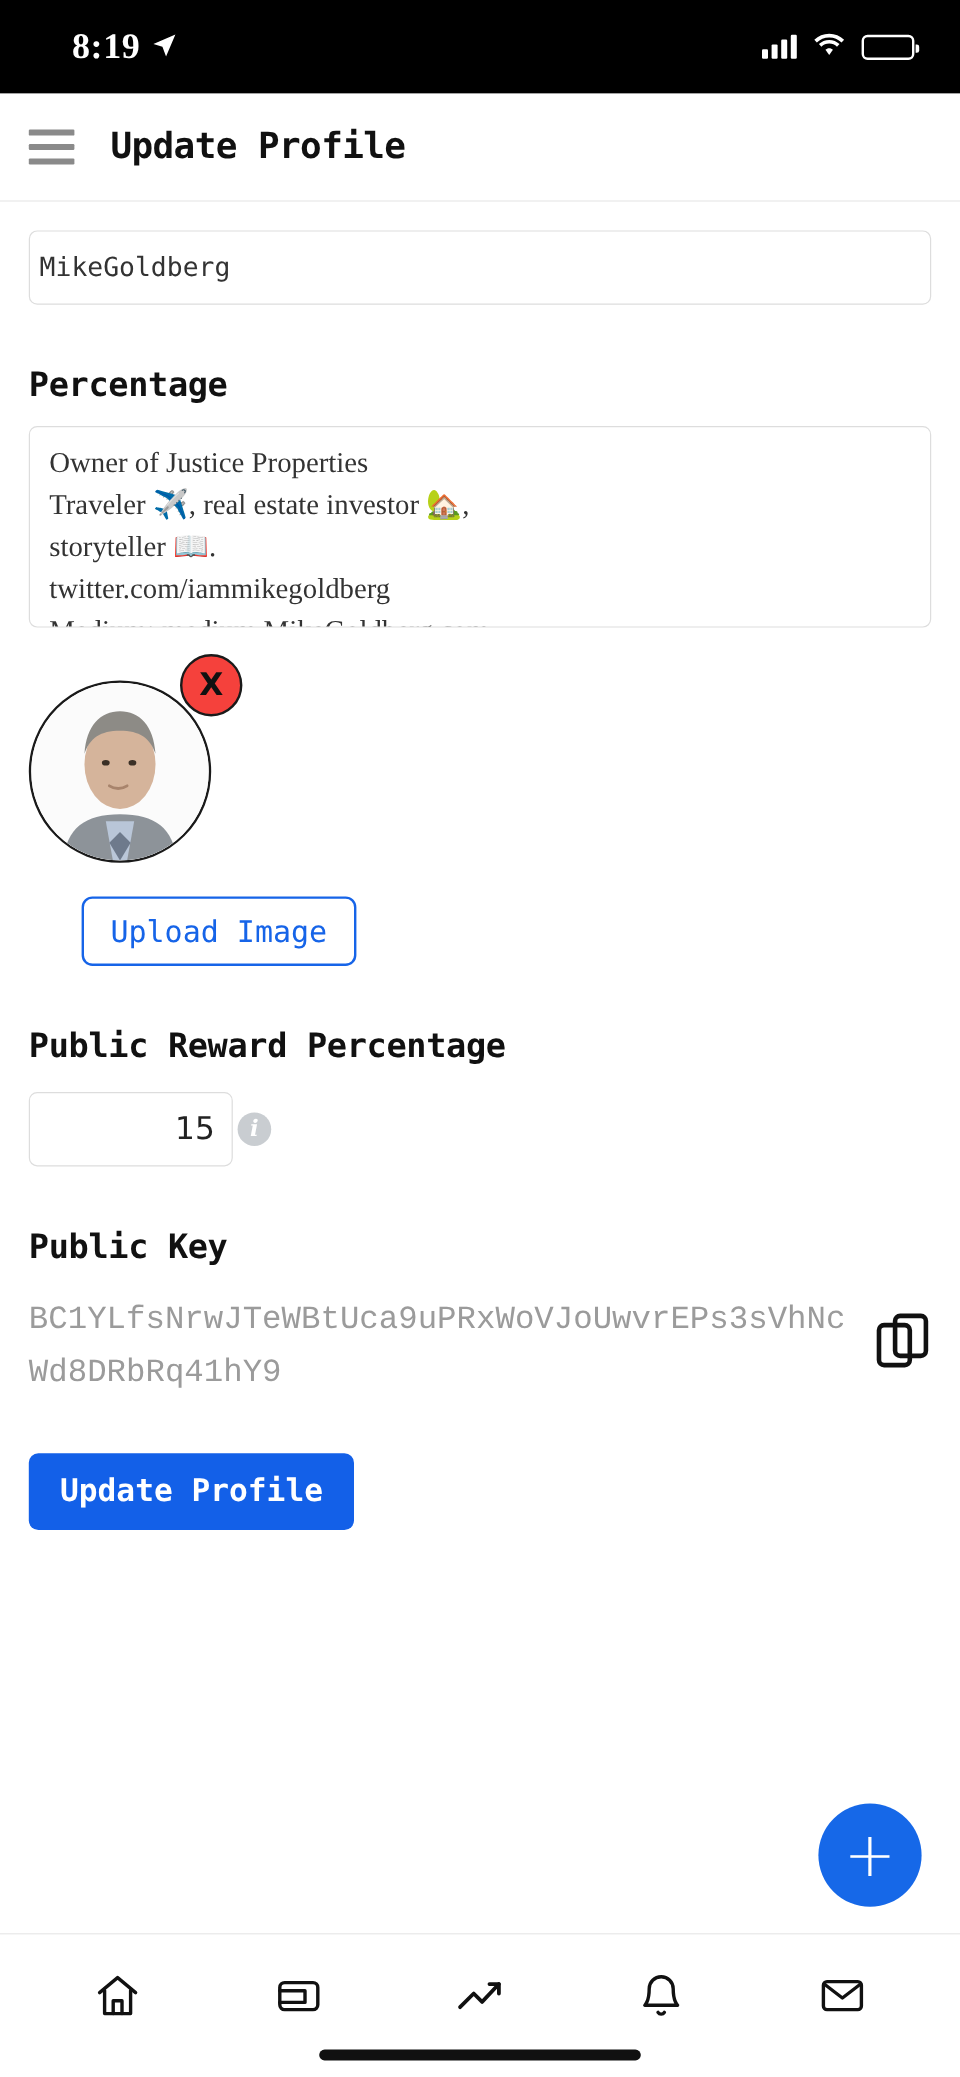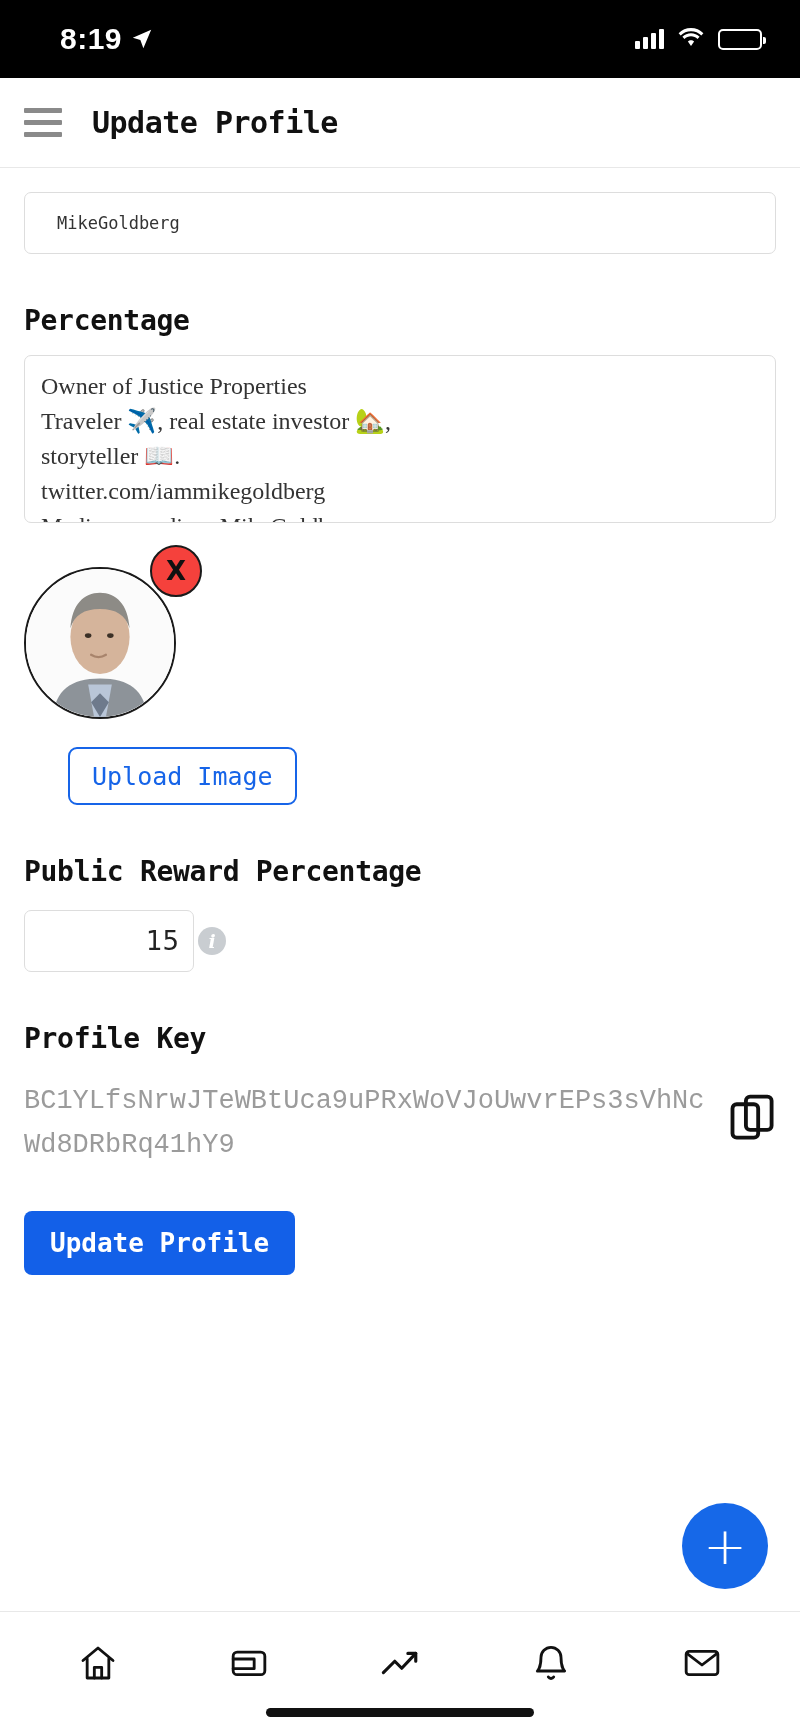--- a/index.html
+++ b/index.html
@@ -11,21 +11,21 @@
   }
   .phone { position: relative; width: 800px; height: 1731px; background: #fff; display: flex; flex-direction: column; }
 
   
   .statusbar {
     height: 78px; background: #000; color: #fff;
     display: flex; align-items: center; justify-content: space-between;
     padding: 0 38px 0 60px; flex: none;
   }
   .status-time {
-    font-family: Liberation Sans, sans-serif;
+    font-family: Liberation Serif, serif;
     font-size: 30px; font-weight: 600; letter-spacing: .5px;
     display: flex; align-items: center; gap: 9px;
   }
   .loc-arrow { display: inline-block; transform: translateY(1px); }
   .status-right { display: flex; align-items: center; gap: 14px; }
   .bars { display: flex; align-items: flex-end; gap: 3px; height: 20px; }
   .bars i { display: block; width: 5px; background: #fff; border-radius: 1px; }
   .bars i:nth-child(1) { height: 8px; }
   .bars i:nth-child(2) { height: 12px; }
   .bars i:nth-child(3) { height: 16px; }
@@ -49,21 +49,21 @@
   .hamburger span { display: block; height: 5px; background: #8a8a8a; border-radius: 1px; }
   .appbar-title { font-size: 30px; font-weight: 700; color: #111; letter-spacing: -.5px; }
 
   
   .content { flex: 1; padding: 0 24px; overflow: hidden; position: relative; }
 
   .field-input {
     width: 100%; height: 62px; border: 1px solid #ddd; border-radius: 7px;
     background: #fff; margin-top: 24px;
     font-family: "DejaVu Sans Mono", "Liberation Mono", monospace;
-    font-size: 17px; color: #333; padding: 0 32px; outline: none;
+    font-size: 22px; color: #333; padding: 0 8px; outline: none;
   }
 
   .section-label {
     font-size: 28px; font-weight: 700; color: #111;
     letter-spacing: -.3px; margin-top: 50px;
   }
 
   .desc-box {
     margin-top: 18px; height: 168px; border: 1px solid #ddd; border-radius: 7px;
     background: #fff; padding: 13px 16px 0 16px; overflow: hidden;
@@ -217,21 +217,21 @@
     </div>
 
     <div class="upload-btn">Upload Image</div>
 
     <div class="section-label">Public Reward Percentage</div>
     <div class="pct-row">
       <input class="pct-input" type="text" value="15" style="">
       <div class="info-icon">i</div>
     </div>
 
-    <div class="section-label">Profile Key</div>
+    <div class="section-label">Public Key</div>
     <div class="key-row">
       <div class="key-text">BC1YLfsNrwJTeWBtUca9uPRxWoVJoUwvrEPs3sVhNcWd8DRbRq41hY9</div>
       <div class="copy-icon">
         <svg viewBox="0 0 24 26" width="46" height="52">
           <rect x="1.3" y="5.3" width="13.4" height="17.4" rx="2.2" fill="none" stroke="#111" stroke-width="2"></rect>
           <rect x="8.3" y="1.3" width="13.4" height="17.4" rx="2.2" fill="none" stroke="#111" stroke-width="2"></rect>
         </svg>
       </div>
     </div>
 

